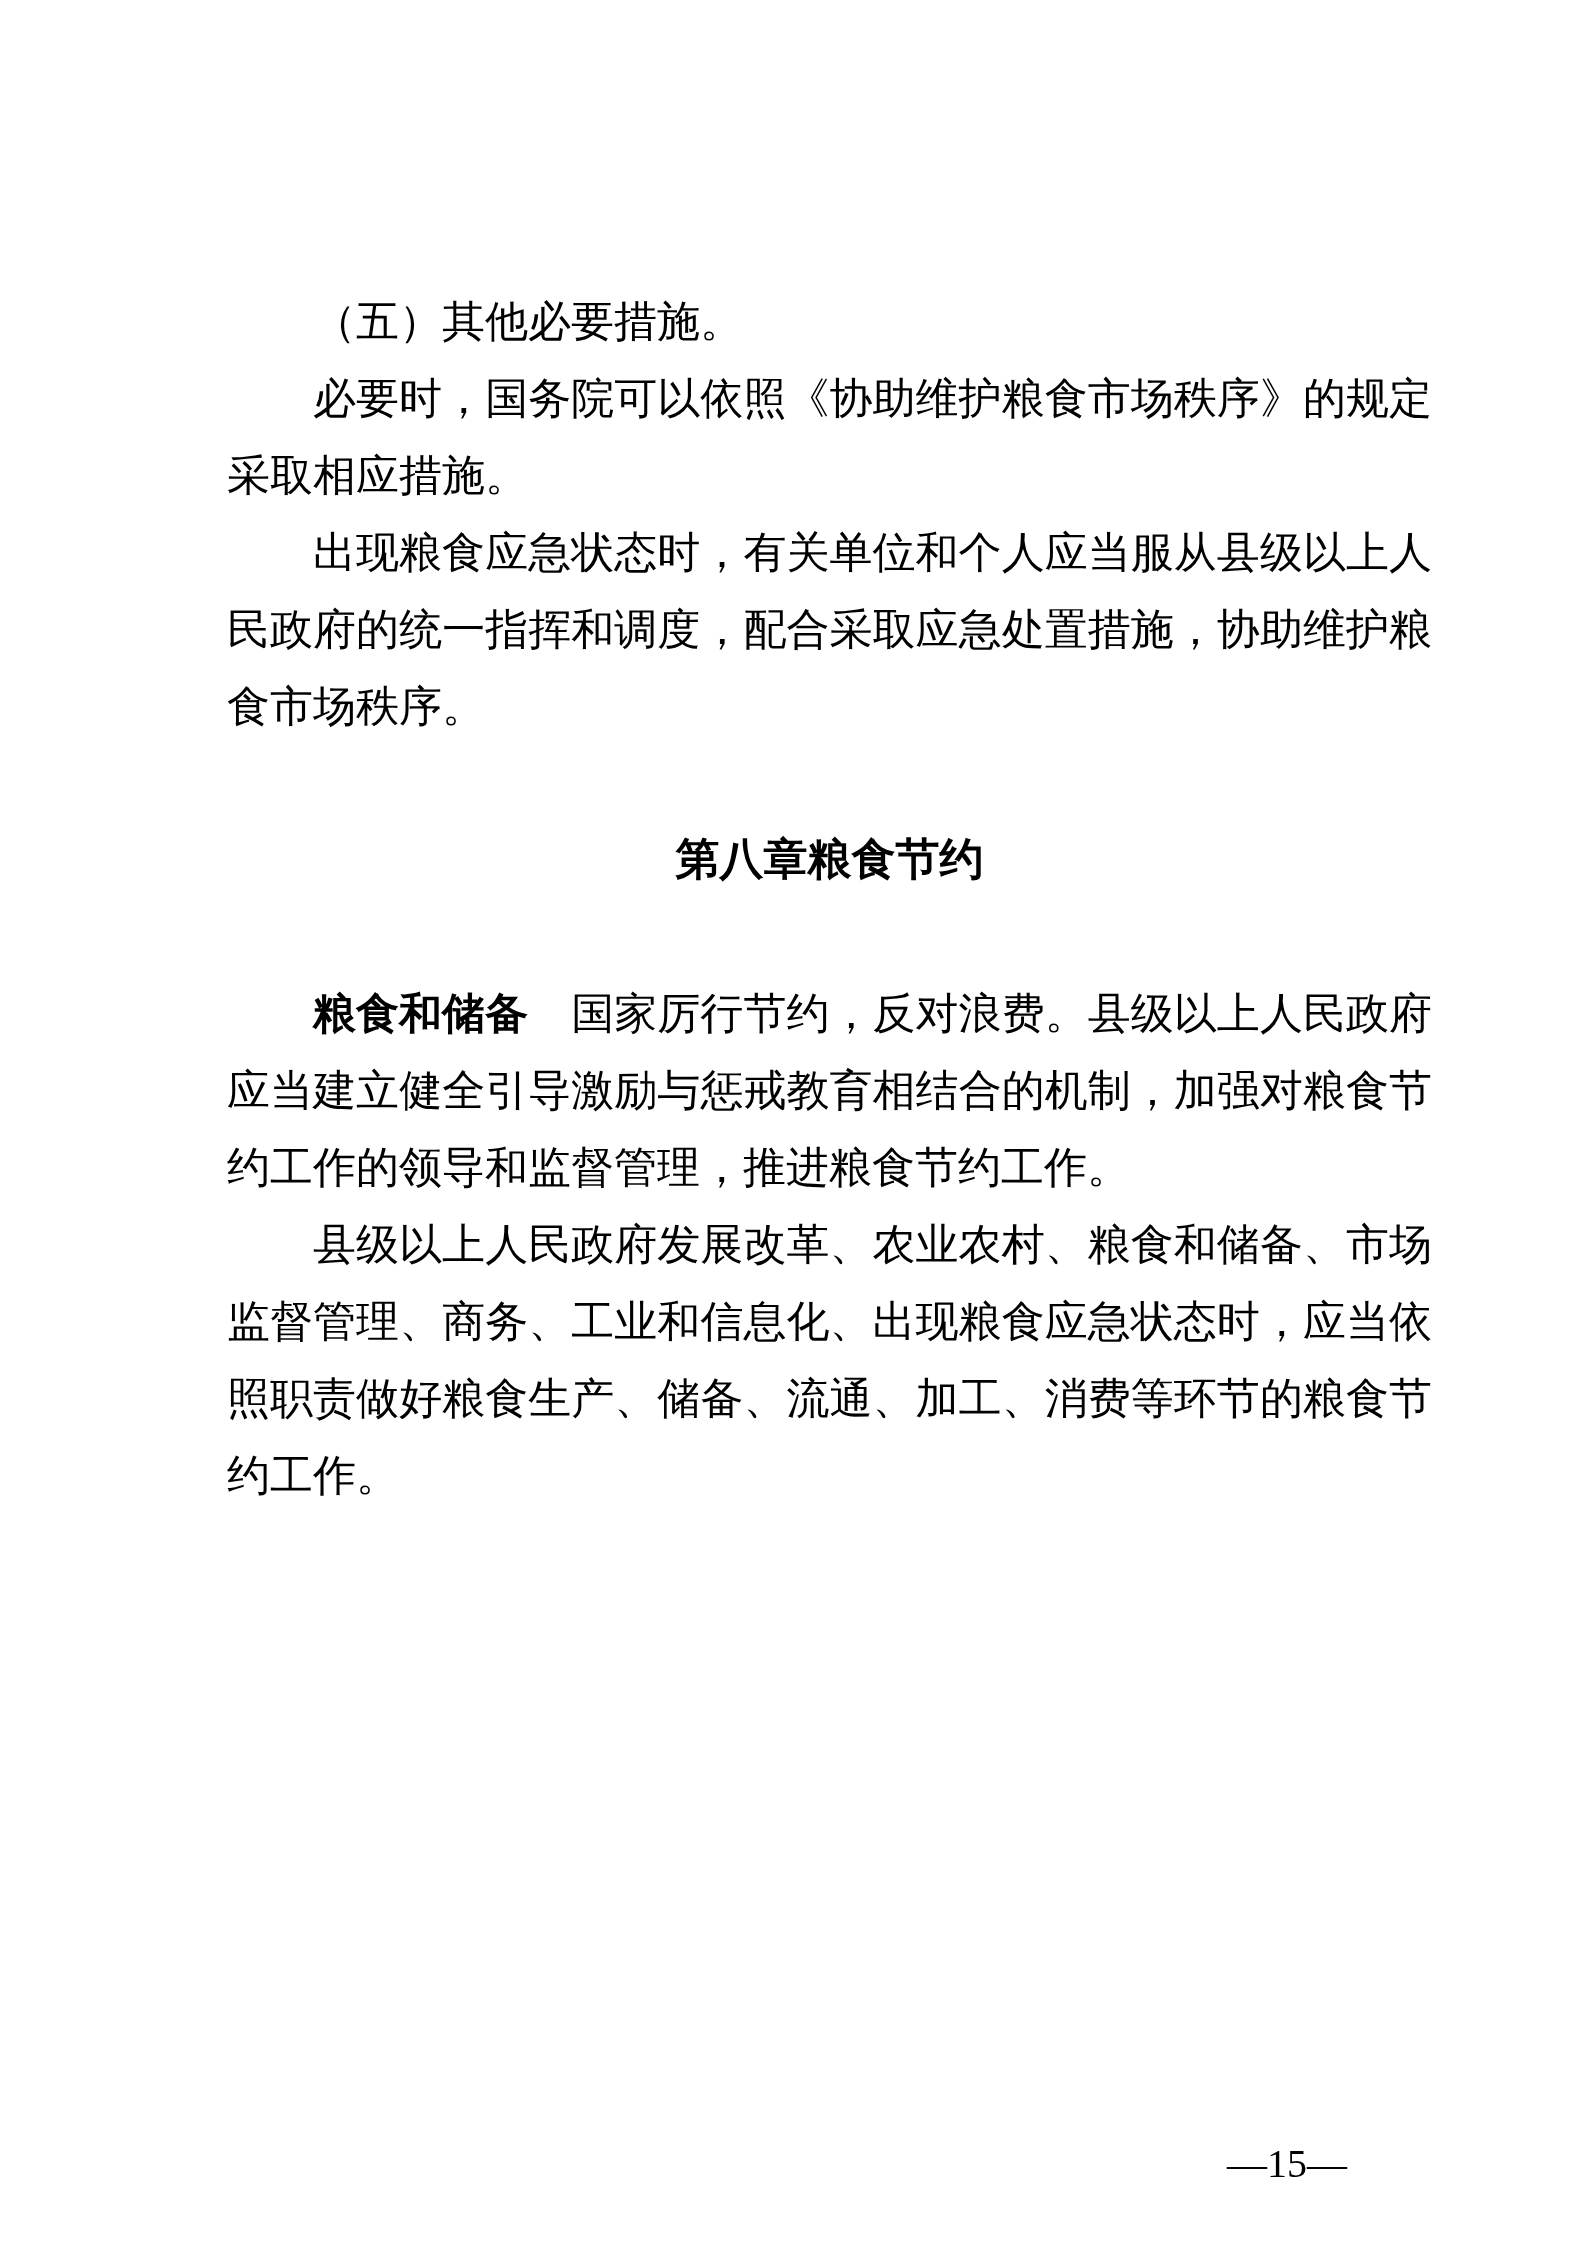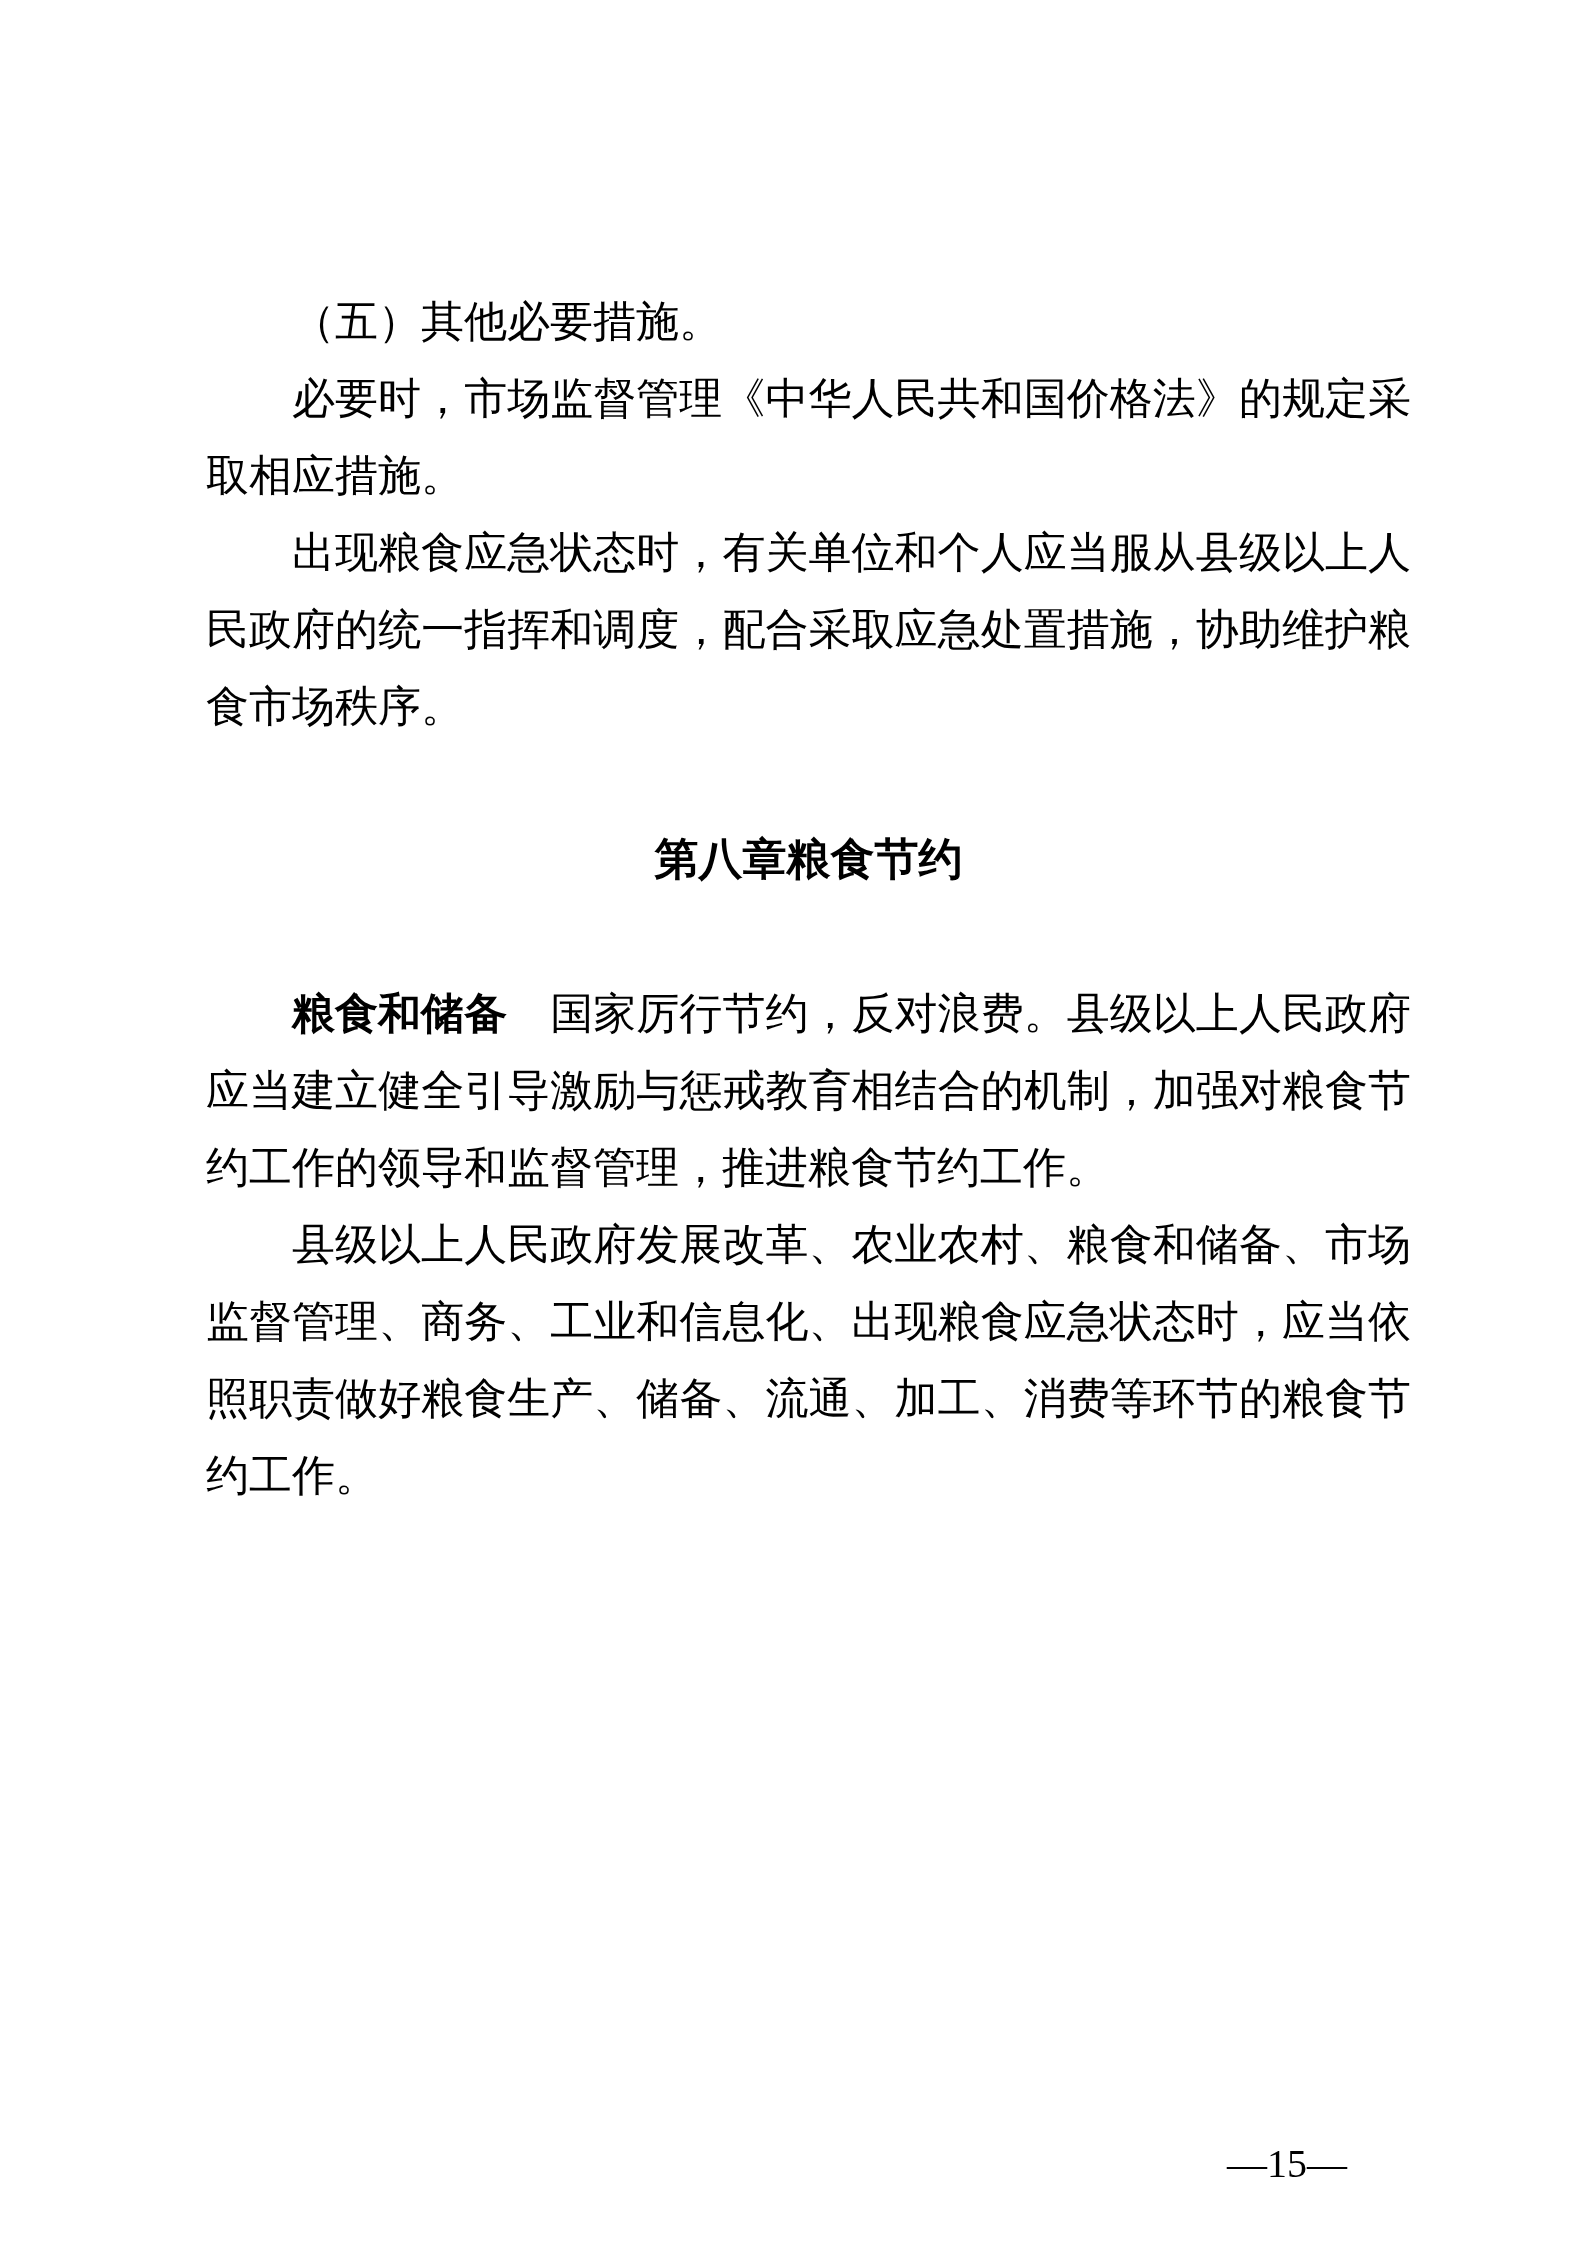--- a/index.html
+++ b/index.html
@@ -7,21 +7,21 @@
     position: relative;
     width: 1587px;
     height: 2245px;
     background: #ffffff;
     overflow: hidden;
     color: #000000;
     font-family: "Liberation Serif", "DejaVu Serif", serif;
   }
   .content {
     position: absolute;
-    left: 206px;
+    left: 227px;
     top: 283px;
     width: 1205px;
     font-size: 43px;
     line-height: 77px;
     text-align: justify;
     letter-spacing: 0;
   }
   .para {
     margin: 0;
     text-indent: 86px; 
@@ -53,21 +53,21 @@
   }
 </style>
 </head>
 <body>
 
 <div class="page">
   <div class="content">
 
     <p class="para"><b class="art"></b><span>（五）其他必要措施。</span></p>
 
-    <p class="para"><b class="art"></b><span>必要时，市场监督管理《中华人民共和国价格法》的规定采取相应措施。</span></p>
+    <p class="para"><b class="art"></b><span>必要时，国务院可以依照《协助维护粮食市场秩序》的规定采取相应措施。</span></p>
 
     <p class="para"><b class="art"></b><span>出现粮食应急状态时，有关单位和个人应当服从县级以上人民政府的统一指挥和调度，配合采取应急处置措施，协助维护粮食市场秩序。</span></p>
 
 
 
     <h2 class="chapter"><span class="chapter-label">第八章</span><span class="chapter-title">粮食节约</span></h2>
 
     <p class="para"><b class="art">粮食和储备</b><span>国家厉行节约，反对浪费。县级以上人民政府应当建立健全引导激励与惩戒教育相结合的机制，加强对粮食节约工作的领导和监督管理，推进粮食节约工作。</span></p>
 
     <p class="para"><b class="art"></b><span>县级以上人民政府发展改革、农业农村、粮食和储备、市场监督管理、商务、工业和信息化、出现粮食应急状态时，应当依照职责做好粮食生产、储备、流通、加工、消费等环节的粮食节约工作。</span></p>

